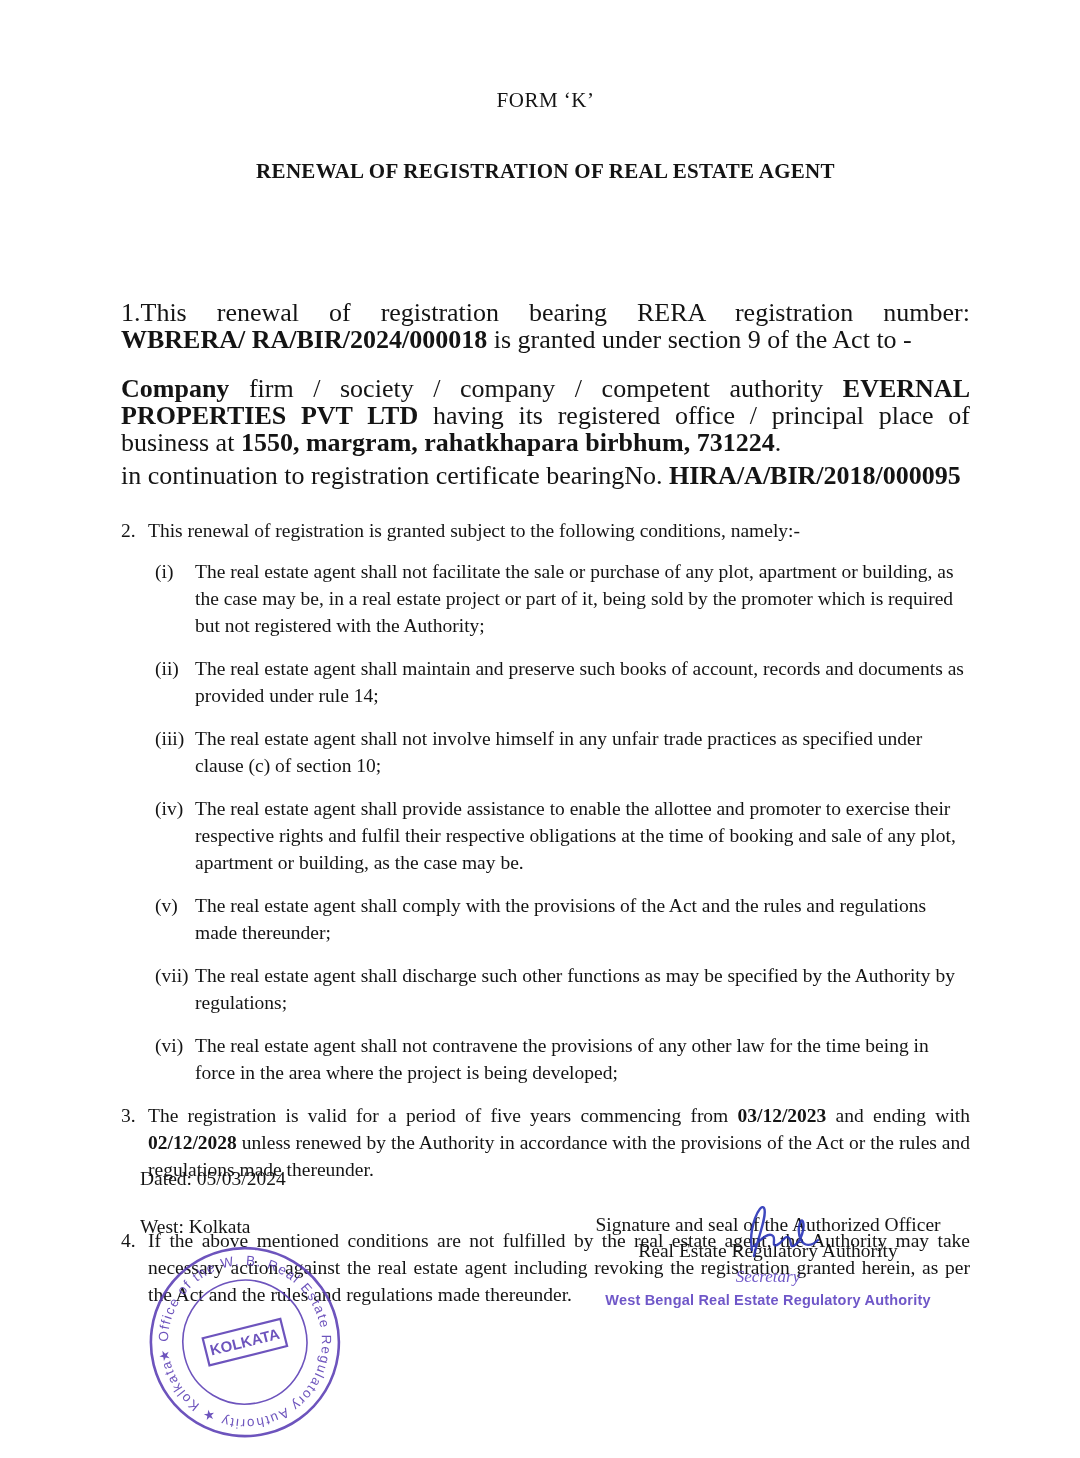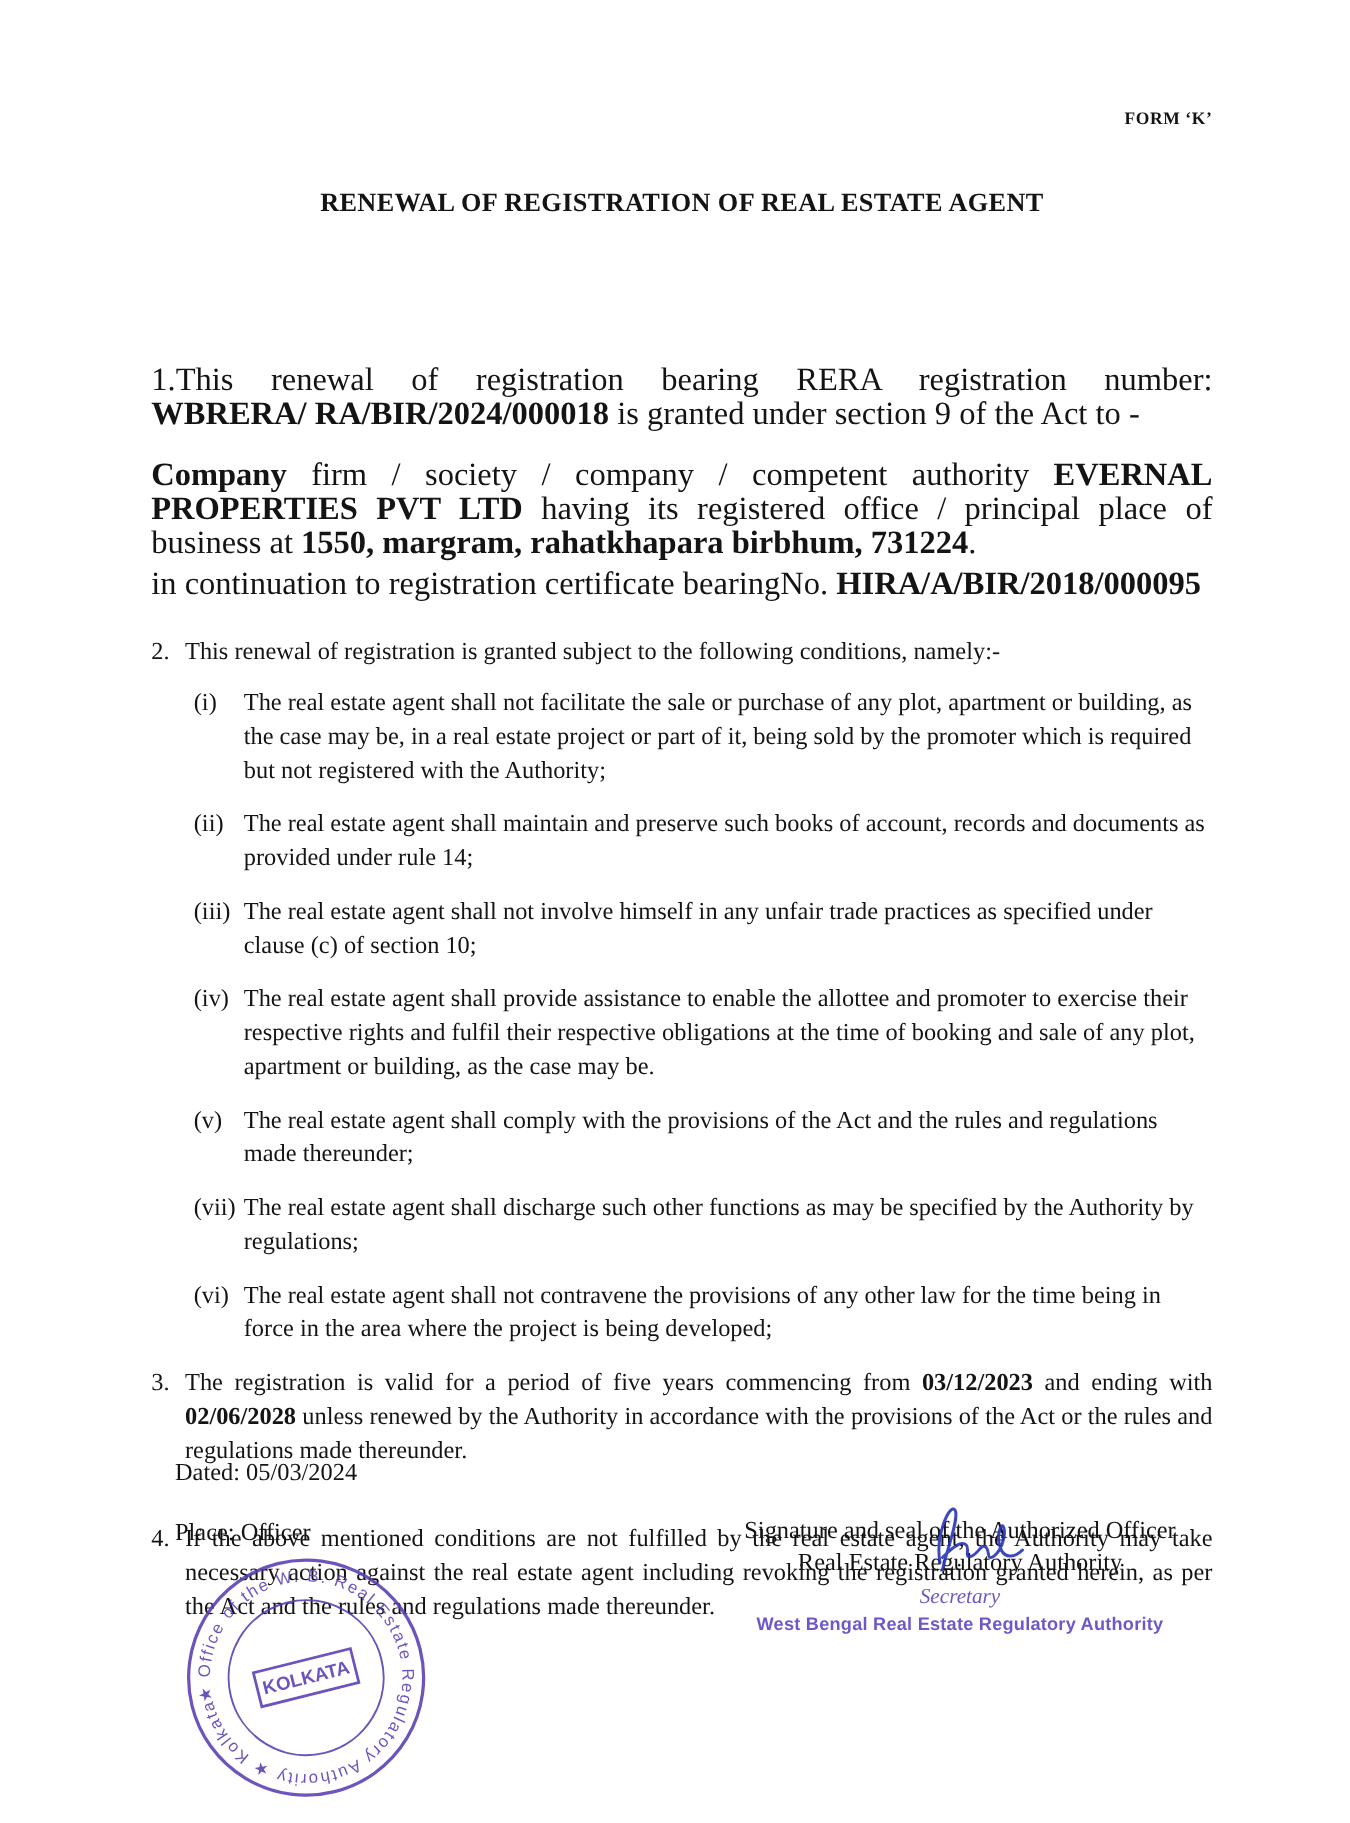--- a/index.html
+++ b/index.html
@@ -11,21 +11,21 @@
   html,body{margin:0;padding:0;}
   body{
     width:1080px;height:1458px;
     background:#ffffff;
     font-family:"Liberation Serif", serif;
     color:var(--text_black);
   }
   .page{position:relative;width:1080px;height:1458px;overflow:hidden;background:#fff;}
   .content{position:absolute;left:121px;top:88px;width:849px;}
   .title{
-    text-align:right;font-weight:bold;font-size:14px;margin:0 0 46px 0;letter-spacing:.5px;
+    text-align:center;font-weight:normal;font-size:21px;margin:0 0 46px 0;letter-spacing:.5px;
   }
   .subtitle{
     text-align:center;font-weight:bold;font-size:21px;margin:0 0 115px 0;letter-spacing:.3px;
   }
   p{margin:0;font-size:26px;line-height:27px;}
   .justify{text-align:justify;}
   .stretch{display:block;text-align:justify;text-align-last:justify;}
   .para-gap{margin-bottom:22px;}
   .small-gap{margin-bottom:6px;}
   b{font-weight:bold;}
@@ -107,34 +107,34 @@
       </div>
       <div class="subitem">
         <span class="marker">(vi)</span>
         <span class="txt">The real estate agent shall not contravene the provisions of any other law for the time being in force in the area where the project is being developed;</span>
       </div>
     </div>
 
     <div class="item" style="margin-top:6px;">
       <span class="num">3.</span>
       <span class="body">
-        <span>The registration is valid for a period of five years commencing from </span><b>03/12/2023</b><span> and ending with </span><b>02/06/2028</b><span> unless renewed by the Authority in accordance with the provisions of the Act or the rules and regulations made thereunder.</span>
+        <span>The registration is valid for a period of five years commencing from </span><b>03/12/2023</b><span> and ending with </span><b>02/12/2028</b><span> unless renewed by the Authority in accordance with the provisions of the Act or the rules and regulations made thereunder.</span>
       </span>
     </div>
 
     <div class="item item4">
       <span class="num">4.</span>
       <span class="body">If the above mentioned conditions are not fulfilled by the real estate agent, the Authority may take necessary action against the real estate agent including revoking the registration granted herein, as per the Act and the rules and regulations made thereunder.</span>
     </div>
 
   </div>
 
   <div class="footer">
     <div class="dated">Dated: 05/03/2024</div>
-    <div class="place">Place: Officer</div>
+    <div class="place">West: Kolkata</div>
 
     <div class="sign-block">
       <div class="signature">
         <svg width="92" height="74" viewBox="0 0 92 74">
           <path d="M14 56 C 10 34, 22 8, 26 14 C 30 20, 18 50, 16 62
                    M16 52 C 24 44, 31 38, 35 42 C 38 45, 33 53, 39 51
                    C 45 49, 47 40, 51 44 C 54 47, 51 55, 57 51
                    C 63 47, 67 34, 65 28 C 63 22, 58 36, 63 46
                    C 66 52, 73 53, 80 46" stroke="var(--signature_blue)" stroke-width="2.4" fill="none" stroke-linecap="round"></path>
         </svg>

